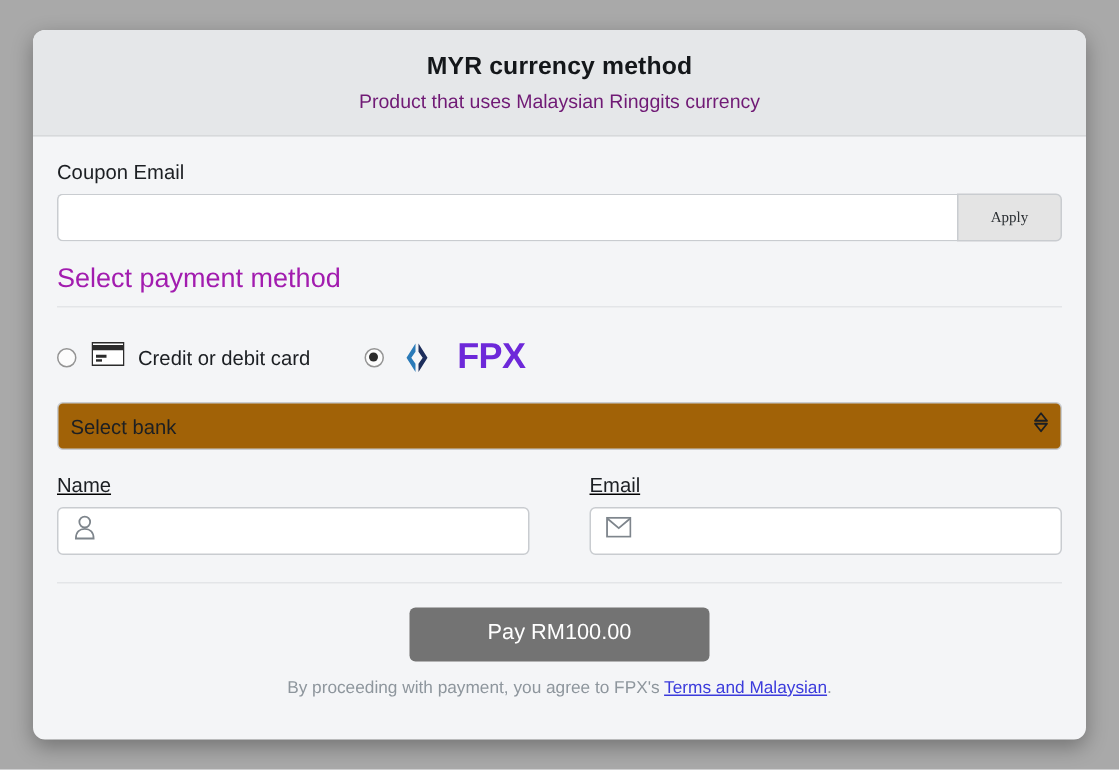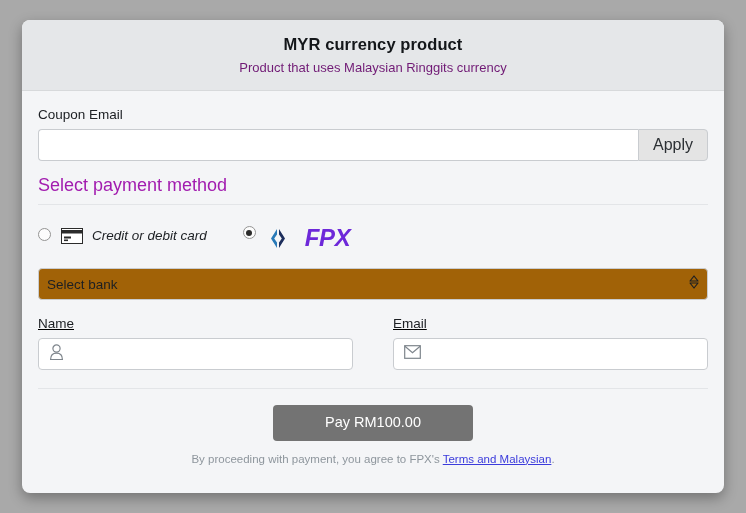--- a/index.html
+++ b/index.html
@@ -73,43 +73,43 @@
     color: #1c1f23;
     padding: 0 8px;
     outline: none;
     box-sizing: border-box;
   }
   .apply-button {
     width: 70px;
     border: 1px solid #c9ccd0;
     border-radius: 0 4px 4px 0;
     background: #e4e4e4;
-    font-family: Liberation Sans, sans-serif;
-    font-size: 16px;
+    font-family: Liberation Serif, serif;
+    font-size: 10px;
     color: #2b2f33;
     cursor: pointer;
     box-sizing: border-box;
   }
   .section-label {
     font-size: 18px;
     color: #a21caf;
     padding-bottom: 8px;
   }
   .divider {
     border-bottom: 1px solid #e3e5e8;
   }
   .methods-row {
     display: flex;
     align-items: center;
     padding: 21px 0 18px 0;
   }
   .method {
     display: flex;
-    cursor: pointer;
-    font-style: italic;
+    align-items: center;
+    cursor: pointer;
   }
   .method-fpx {
     margin-left: 36px;
   }
   .radio {
     width: 13px;
     height: 13px;
     border-radius: 50%;
     border: 1px solid #949494;
     background: #fcfcfc;
@@ -244,21 +244,21 @@
     cursor: pointer;
   }
 </style>
 </head>
 <body>
 
 <div class="page">
   <div class="card">
 
     <div class="card-header">
-      <div class="card-title">MYR currency product</div>
+      <div class="card-title">MYR currency method</div>
       <div class="card-subtitle">Product that uses Malaysian Ringgits currency</div>
     </div>
 
     <div class="card-body">
 
       <div class="field-label">Coupon Email</div>
       <div class="coupon-row">
         <input class="coupon-input" type="text" placeholder="" style="">
         <button class="apply-button">Apply</button>
       </div>

